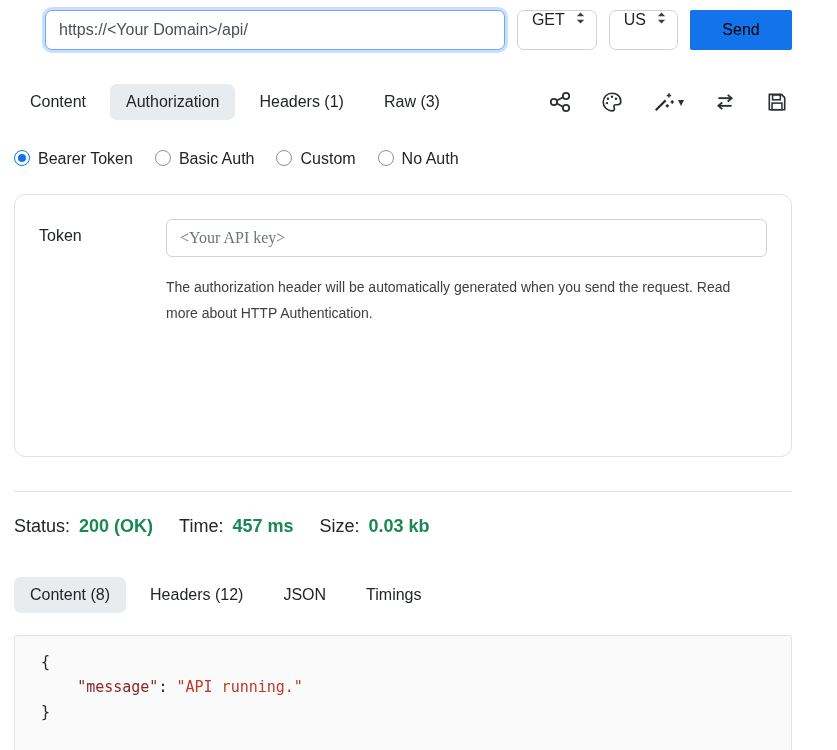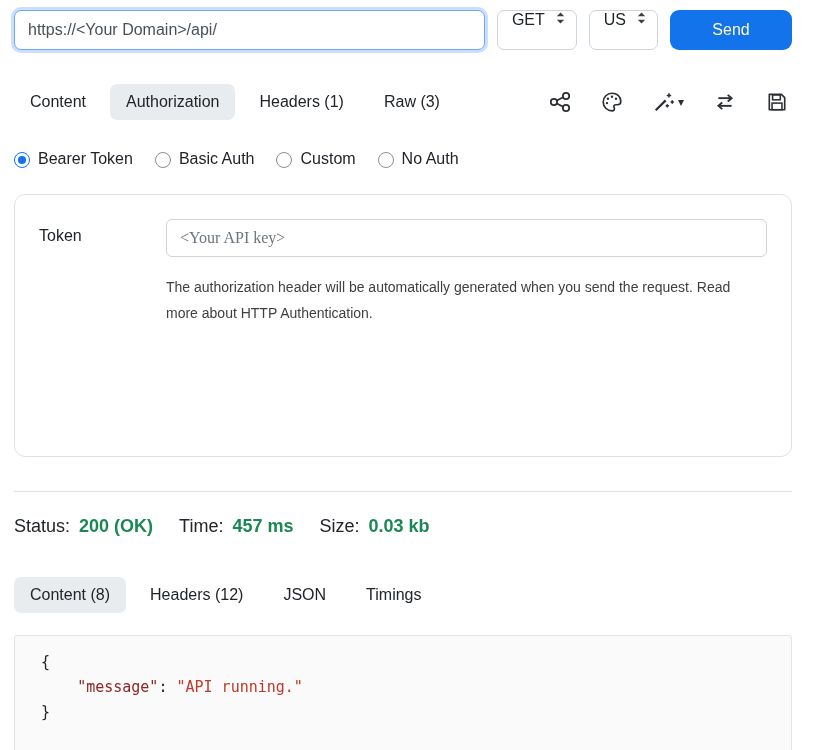--- a/index.html
+++ b/index.html
@@ -7,43 +7,44 @@
   body { font-family: "Liberation Sans", sans-serif; color: #212529; font-size: 16px; }
   .content { width: 778px; margin-left: 14px; }
 
   
   .topbar { display: flex; align-items: center; gap: 12px; padding-top: 10px; }
   .url-input {
     flex: 1; height: 40px; border: 1px solid #6ea8fe; border-radius: 7px;
     padding: 0 13px; font-size: 16px; color: #495057; outline: none;
     box-shadow: 0 0 0 3px rgba(13,110,253,.22);
     font-family: "Liberation Sans", sans-serif;
+    margin-left: 31px;
   }
   .select {
     height: 40px; background: #fff; border: 1px solid #ced4da; border-radius: 7px;
     display: flex; align-items: flex-start; gap: 10px; padding: 0 10px 0 14px;
     cursor: pointer; user-select: none;
   }
   .send-btn {
-    width: 122px; height: 40px; border: none; border-radius: 9px;
-    background: var(--accent); color: #fef9c3; font-size: 16px; cursor: pointer;
+    width: 102px; height: 40px; border: none; border-radius: 2px;
+    background: var(--accent); color: #000000; font-size: 16px; cursor: pointer;
     font-family: "Liberation Sans", sans-serif;
   }
 
   
   .tabs-row { display: flex; align-items: center; gap: 8px; margin-top: 34px; }
   .tab { padding: 9px 16px; border-radius: 7px; font-size: 16px; cursor: pointer; white-space: nowrap; }
   .tab.active { background: var(--tab-active-bg); }
   .toolbar { margin-left: auto; display: flex; align-items: center; gap: 30px; padding-right: 4px; }
   .tool-btn { display: flex; align-items: center; gap: 3px; cursor: pointer; }
   .caret { font-size: 12px; color: #2b2f33; line-height: 1; }
 
   
   .auth-row { display: flex; align-items: center; gap: 22px; margin-top: 30px; }
-  .radio { display: flex; align-items: flex-end; gap: 8px; cursor: pointer; }
+  .radio { display: flex; align-items: flex-start; gap: 8px; cursor: pointer; }
   .radio-dot {
     width: 16px; height: 16px; border-radius: 50%;
     border: 1px solid #8a9096; background: #fff; position: relative; flex: none;
   }
   .radio-dot.checked { border: 1.5px solid var(--accent); }
   .radio-dot.checked::after {
     content: ""; position: absolute; left: 50%; top: 50%;
     width: 8px; height: 8px; border-radius: 50%; background: var(--accent);
     transform: translate(-50%, -50%);
   }

